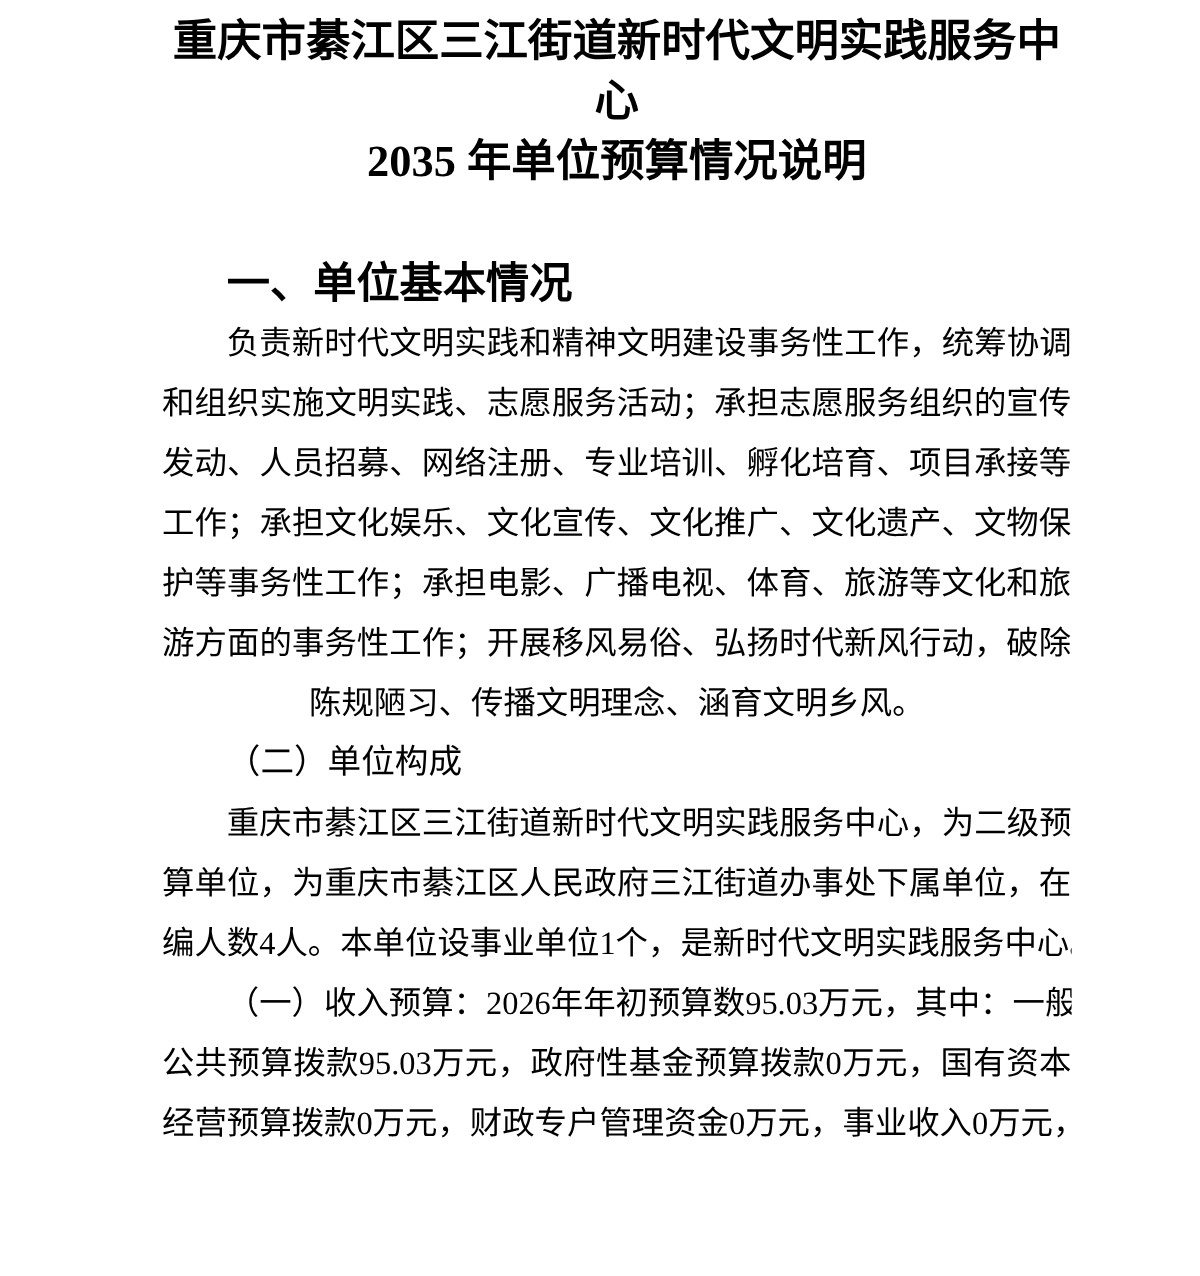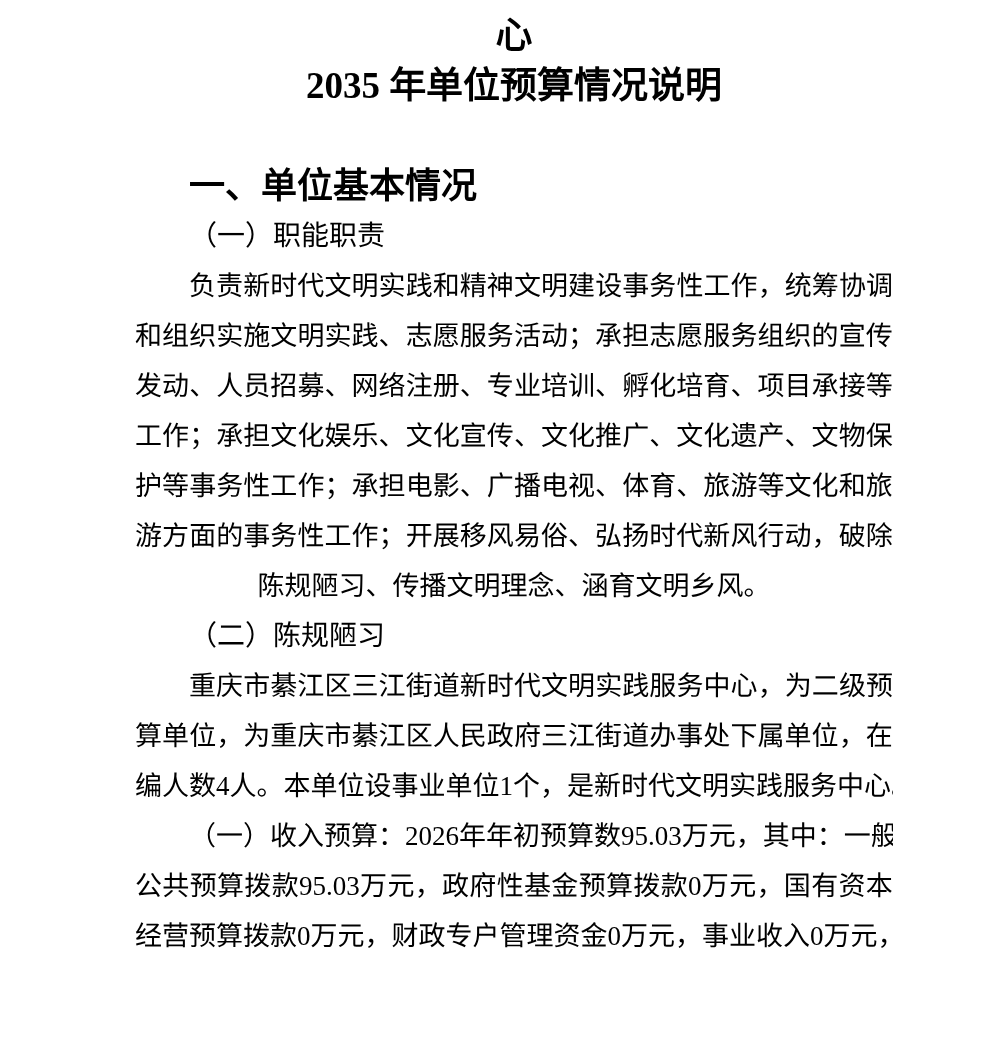--- a/index.html
+++ b/index.html
@@ -73,29 +73,29 @@
     flex: 0 0 auto;
     white-space: nowrap;
   }
 </style>
 </head>
 <body>
 
 <div class="page">
 
   <div class="title-block">
+    <div class="title-line">重庆市綦江区三江街道新时代文明实践服务中</div>
     <div class="title-line">心</div>
     <div class="title-line">2035 年单位预算情况说明</div>
   </div>
 
   <div class="content">
 
     <div class="line h1">一、单位基本情况</div>
 
-    <div class="line h2">（一）职能职责</div>
 
     <div class="line indent jline">
         <span>负</span>
         <span>责</span>
         <span>新</span>
         <span>时</span>
         <span>代</span>
         <span>文</span>
         <span>明</span>
         <span>实</span>
@@ -263,21 +263,21 @@
         <span>新</span>
         <span>风</span>
         <span>行</span>
         <span>动</span>
         <span>，</span>
         <span>破</span>
         <span>除</span>
       </div>
     <div class="line plain">陈规陋习、传播文明理念、涵育文明乡风。</div>
 
-    <div class="line h2">（二）陈规陋习</div>
+    <div class="line h2">（二）单位构成</div>
 
     <div class="line indent jline">
         <span>重</span>
         <span>庆</span>
         <span>市</span>
         <span>綦</span>
         <span>江</span>
         <span>区</span>
         <span>三</span>
         <span>江</span>

